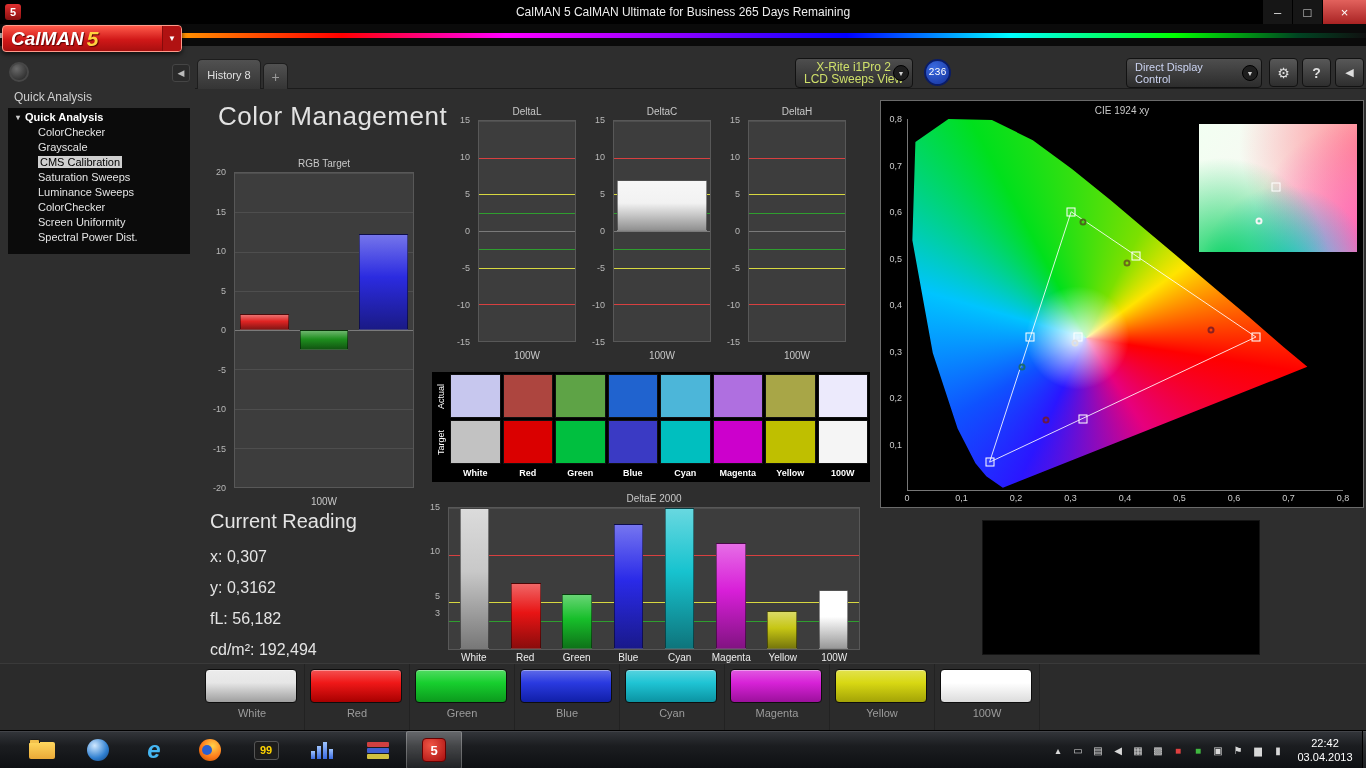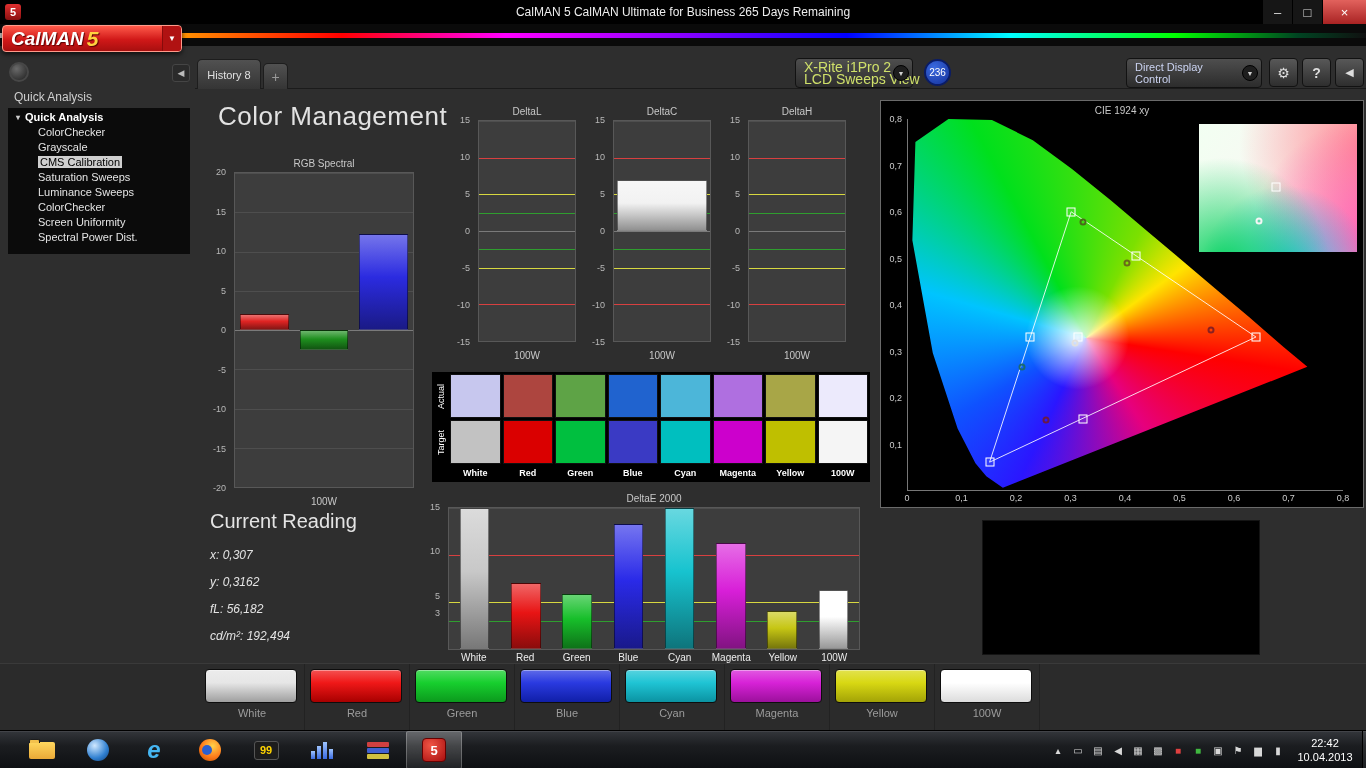--- a/index.html
+++ b/index.html
@@ -37,24 +37,24 @@
   .tabline{position:absolute;left:195px;right:0;top:88px;height:1px;background:#1b1b1b;}
   .tab{position:absolute;top:59px;height:30px;background:linear-gradient(#515151,#353535);border:1px solid #1d1d1d;border-bottom:none;
        border-radius:5px 5px 0 0;color:#e0e0e0;font-size:11px;display:flex;align-items:center;justify-content:center;cursor:pointer;}
   #tab-history{left:197px;width:64px;}
   #tab-add{left:263px;width:25px;height:26px;top:63px;color:#9a9a9a;font-size:14px;}
   .ddl{position:absolute;top:58px;height:30px;background:linear-gradient(#4e4e4e,#2c2c2c);border:1px solid #121212;border-radius:4px;
        display:flex;align-items:center;padding:2px 24px 2px 8px;cursor:pointer;}
   .ddl .caret{position:absolute;right:3px;top:50%;transform:translateY(-50%);width:16px;height:16px;border-radius:50%;
               background:#1e1e1e;border:1px solid #000;color:#cfcfcf;font-size:7px;display:flex;align-items:center;justify-content:center;}
   #ddl-meter{left:795px;width:118px;}
-  .ddl-2line{font-size:14px;line-height:12px;color:#cfe06a;white-space:nowrap;}
+  .ddl-2line{font-size:12px;line-height:12px;color:#cfe06a;white-space:nowrap;text-align:center;}
   #meter-badge{position:absolute;left:924px;top:59px;width:27px;height:27px;border-radius:50%;cursor:pointer;
                background:radial-gradient(circle at 35% 30%,#3a6ae0,#14309a);border:2px solid #0a1c66;color:#fff;font-size:10px;
-               display:flex;align-items:center;justify-content:center;}
+               display:flex;align-items:center;justify-content:center;font-family:Liberation Mono, monospace;}
   #ddl-source{left:960px;width:152px;font-size:11px;color:#cfe06a;}
   #ddl-display{left:1126px;width:136px;font-size:11px;color:#ccd4f2;}
   .sq-btn{position:absolute;top:58px;width:29px;height:29px;background:linear-gradient(#585858,#2e2e2e);border:1px solid #121212;
           border-radius:4px;color:#ddd;display:flex;align-items:center;justify-content:center;font-size:14px;cursor:pointer;}
   #btn-gear{left:1269px;}
   #btn-help{left:1302px;font-weight:bold;}
   #btn-nav{left:1335px;font-size:11px;}
 
   
   .sb-header{position:absolute;left:14px;top:90px;font-size:12px;color:#cfcfcf;}
@@ -88,21 +88,21 @@
   
   #swatch-grid{position:absolute;left:432px;top:372px;width:438px;height:110px;background:#000;display:grid;
                grid-template-columns:14px repeat(8,1fr);grid-template-rows:1fr 1fr 14px;gap:2px;padding:2px;}
   .sw-rot{writing-mode:vertical-rl;transform:rotate(180deg);display:flex;align-items:center;justify-content:center;color:#fff;font-size:9px;}
   .sw-cell{border:1px solid #101010;}
   .sw-label{color:#fff;font-size:9px;font-weight:bold;display:flex;align-items:center;justify-content:center;}
 
   
   .cr{position:absolute;left:210px;top:510px;color:#e4e4e4;}
   .cr-title{font-size:20px;margin-bottom:15px;}
-  .cr-line{font-size:12px;margin-bottom:13px;font-style:italic;}
+  .cr-line{font-size:16px;margin-bottom:13px;}
 
   
   #cie-panel{position:absolute;left:880px;top:100px;width:484px;height:408px;background:#000;border:1px solid #6a6a6a;}
   .cie-title{position:absolute;top:4px;left:0;right:0;text-align:center;font-size:10px;color:#c8c8c8;}
   #cie-plot{position:absolute;left:26px;top:18px;width:436px;height:372px;border-left:1px solid #777;border-bottom:1px solid #777;}
   .horseshoe{position:absolute;left:0;top:0;right:0;bottom:0;
     background:
       radial-gradient(circle at 39% 59%, rgba(255,255,255,.9) 0%, rgba(255,255,255,0) 15%),
       conic-gradient(from 99deg at 41% 59%,
         #ff0000 0deg,#e6007e 48deg,#2b16ff 106deg,#0f52ff 140deg,#00c4ff 187deg,
@@ -228,21 +228,21 @@
         <div class="tree-item"><span>Luminance Sweeps</span></div>
         <div class="tree-item"><span>ColorChecker</span></div>
         <div class="tree-item"><span>Screen Uniformity</span></div>
         <div class="tree-item"><span>Spectral Power Dist.</span></div>
       </div>
   </div>
 
   <div class="page-title">Color Management</div>
 
   <div class="chart" id="chart-rgb">
-    <div class="chart-title">RGB Spectral</div>
+    <div class="chart-title">RGB Target</div>
     <div class="ylabels">
         <div class="ylab" style="top: 0%;">20</div>
         <div class="ylab" style="top: 12.5%;">15</div>
         <div class="ylab" style="top: 25%;">10</div>
         <div class="ylab" style="top: 37.5%;">5</div>
         <div class="ylab" style="top: 50%;">0</div>
         <div class="ylab" style="top: 62.5%;">-5</div>
         <div class="ylab" style="top: 75%;">-10</div>
         <div class="ylab" style="top: 87.5%;">-15</div>
         <div class="ylab" style="top: 100%;">-20</div>
@@ -562,18 +562,18 @@
         <div class="tray-ic" style="color: rgb(216, 216, 216);">▩</div>
         <div class="tray-ic" style="color: rgb(224, 64, 64);">■</div>
         <div class="tray-ic" style="color: rgb(64, 184, 64);">■</div>
         <div class="tray-ic" style="color: rgb(216, 216, 216);">▣</div>
         <div class="tray-ic" style="color: rgb(216, 216, 216);">⚑</div>
         <div class="tray-ic" style="color: rgb(216, 216, 216);">▆</div>
         <div class="tray-ic" style="color: rgb(216, 216, 216);">▮</div>
       </div>
     <div id="clock">
       <div>22:42</div>
-      <div>10.04.2013</div>
+      <div>03.04.2013</div>
     </div>
     <div id="show-desktop"></div>
   </div>
 
 </div>
 
 </body></html>

